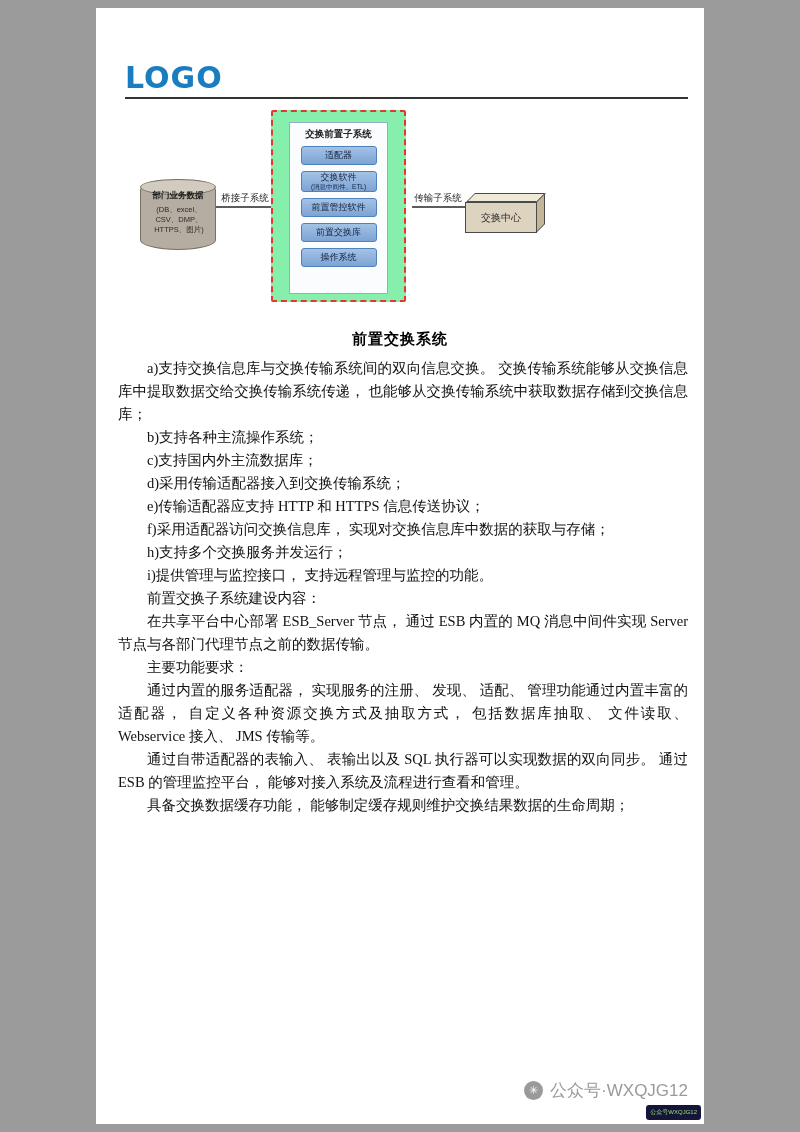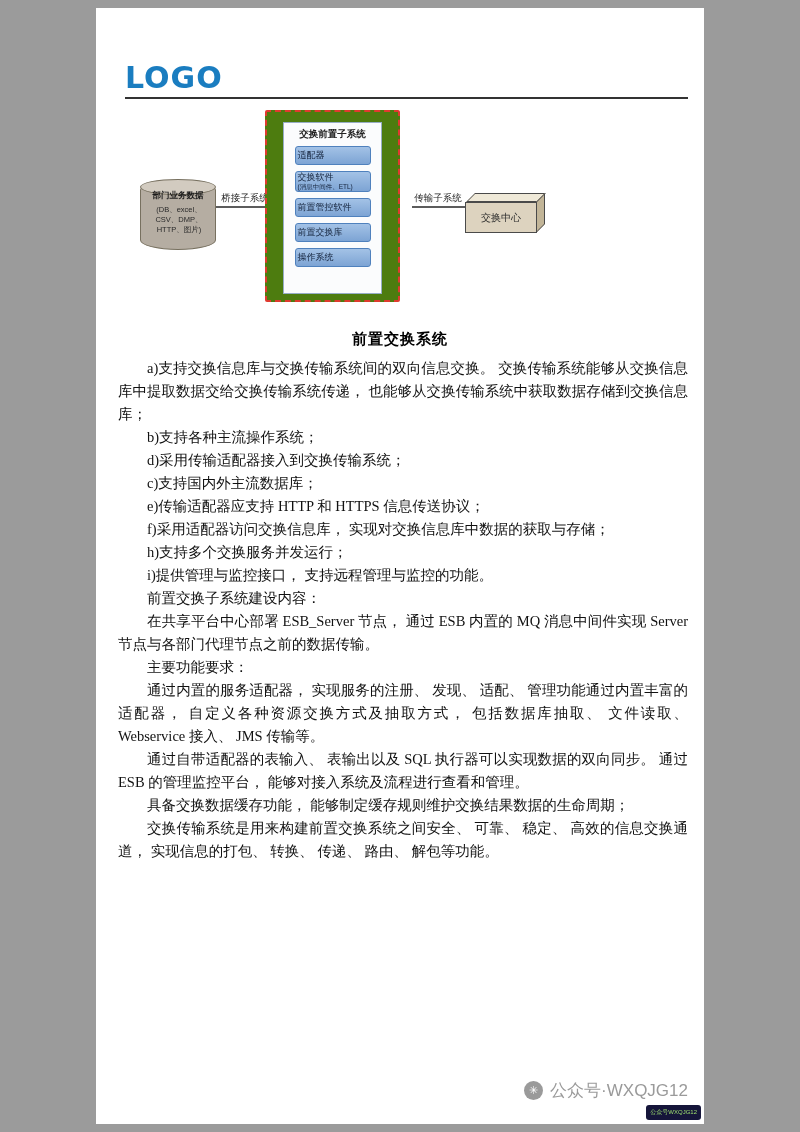--- a/index.html
+++ b/index.html
@@ -53,38 +53,38 @@
   .connector-1 { left:120px; top:106px; width:61px; }
   .connector-2 { left:316px; top:106px; width:53px; }
   .link-label {
     position:absolute; font-size:9.5px; color:#1c1c1c; text-align:center;
     font-family:"Liberation Sans",sans-serif;
   }
   .link-label-1 { left:114px; top:92px; width:70px; }
   .link-label-2 { left:312px; top:92px; width:60px; }
 
   .front-sys {
-    position:absolute; left:169px; top:10px; width:135px; height:192px;
-    border:2px dashed #e03a2f; border-radius:2px; background:#4d7c0f;
+    position:absolute; left:175px; top:10px; width:135px; height:192px;
+    border:2px dashed #e03a2f; border-radius:2px; background:#86efac;
   }
   .front-panel {
     position:absolute; left:16px; top:10px; width:99px; height:172px;
     background:#fbfcfd; border:1px solid #97adc6;
     display:flex; flex-direction:column; align-items:center;
     padding:5px 0 4px 0;
   }
   .front-panel-title {
     font-size:9.5px; font-weight:bold; color:#222; margin-bottom:5px;
     font-family:"Liberation Sans",sans-serif;
   }
   .blue-box {
     width:76px; margin-bottom:6px;
     background:linear-gradient(#a3c2e6,#7da4d4);
     border:1px solid #4f81bd; border-radius:3px;
-    display:flex; flex-direction:column; align-items:flex-start; justify-content:center;
+    display:flex; flex-direction:column; align-items:center; justify-content:center;
     padding:0 2px; min-height:19px;
     font-family:"Liberation Sans",sans-serif;
   }
   .blue-box-label { font-size:9px; color:#14233c; line-height:11px; }
   .blue-box-sub { font-size:6.5px; color:#14233c; line-height:8px; }
 
   .box3d-front {
     position:absolute; left:369px; top:102px; width:72px; height:31px;
     background:#ddd3bf; border:1px solid #4a4a4a;
     display:flex; align-items:center; justify-content:center;
@@ -144,21 +144,21 @@
 <div class="page">
 
   <div class="logo">LOGO</div>
   <div class="header-rule"></div>
 
   <div class="diagram">
 
     <div class="cylinder">
       <div class="cylinder-top"></div>
       <div class="cylinder-title">部门业务数据</div>
-      <div class="cylinder-sub">(DB、excel、CSV、DMP、HTTP、图片)</div>
+      <div class="cylinder-sub">(DB、excel、CSV、DMP、HTTPS、图片)</div>
     </div>
 
     <div class="connector connector-1"></div>
     <div class="link-label link-label-1">桥接子系统</div>
 
     <div class="front-sys">
       <div class="front-panel">
         <div class="front-panel-title">交换前置子系统</div>
         <div class="blue-box">
           <span class="blue-box-label">适配器</span>
@@ -186,33 +186,32 @@
     <div class="box3d-side"></div>
     <div class="box3d-front">交换中心</div>
 
   </div>
 
   <div class="caption">前置交换系统</div>
 
   <div class="body-text">
     <p>a)支持交换信息库与交换传输系统间的双向信息交换。 交换传输系统能够从交换信息库中提取数据交给交换传输系统传递， 也能够从交换传输系统中获取数据存储到交换信息库；</p>
     <p>b)支持各种主流操作系统；</p>
+    <p>c)支持国内外主流数据库；</p>
     <p>d)采用传输适配器接入到交换传输系统；</p>
-    <p>c)支持国内外主流数据库；</p>
     <p>e)传输适配器应支持 HTTP 和 HTTPS 信息传送协议；</p>
     <p>f)采用适配器访问交换信息库， 实现对交换信息库中数据的获取与存储；</p>
     <p>h)支持多个交换服务并发运行；</p>
     <p>i)提供管理与监控接口， 支持远程管理与监控的功能。</p>
     <p>前置交换子系统建设内容：</p>
     <p>在共享平台中心部署 ESB_Server 节点， 通过 ESB 内置的 MQ 消息中间件实现 Server 节点与各部门代理节点之前的数据传输。</p>
     <p>主要功能要求：</p>
     <p>通过内置的服务适配器， 实现服务的注册、 发现、 适配、 管理功能通过内置丰富的适配器， 自定义各种资源交换方式及抽取方式， 包括数据库抽取、 文件读取、Webservice 接入、 JMS 传输等。</p>
     <p>通过自带适配器的表输入、 表输出以及 SQL 执行器可以实现数据的双向同步。 通过 ESB 的管理监控平台， 能够对接入系统及流程进行查看和管理。</p>
     <p>具备交换数据缓存功能， 能够制定缓存规则维护交换结果数据的生命周期；</p>
-    <p>交换传输系统是用来构建前置交换系统之间安全、 可靠、 稳定、 高效的信息交换通道， 实现信息的打包、 转换、 传递、 路由、 解包等功能。</p>
   </div>
 
   <div class="watermark">
     <span class="wm-icon">✳</span>
     <span>公众号·WXQJG12</span>
   </div>
 
   <div class="corner-badge">公众号WXQJG12</div>
 
 </div>

